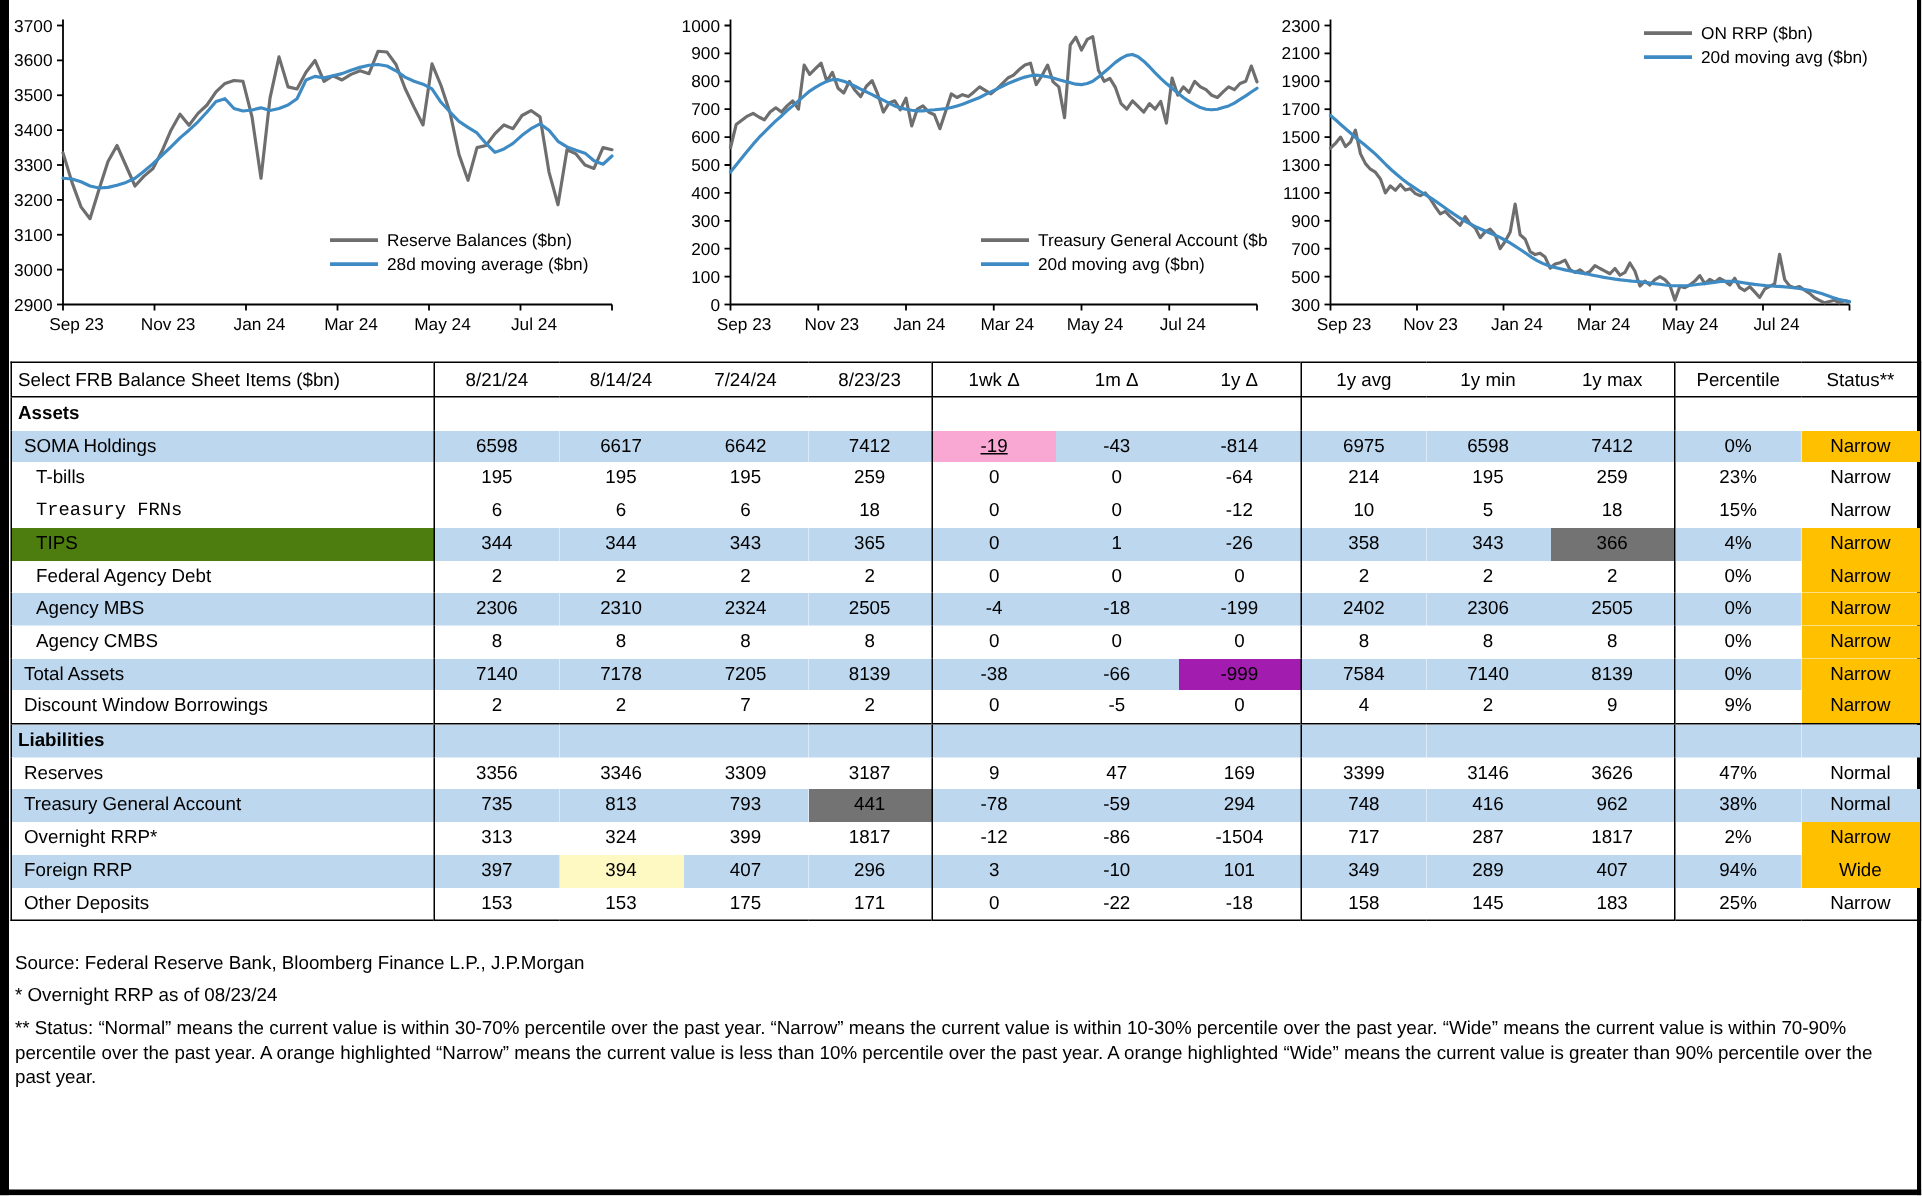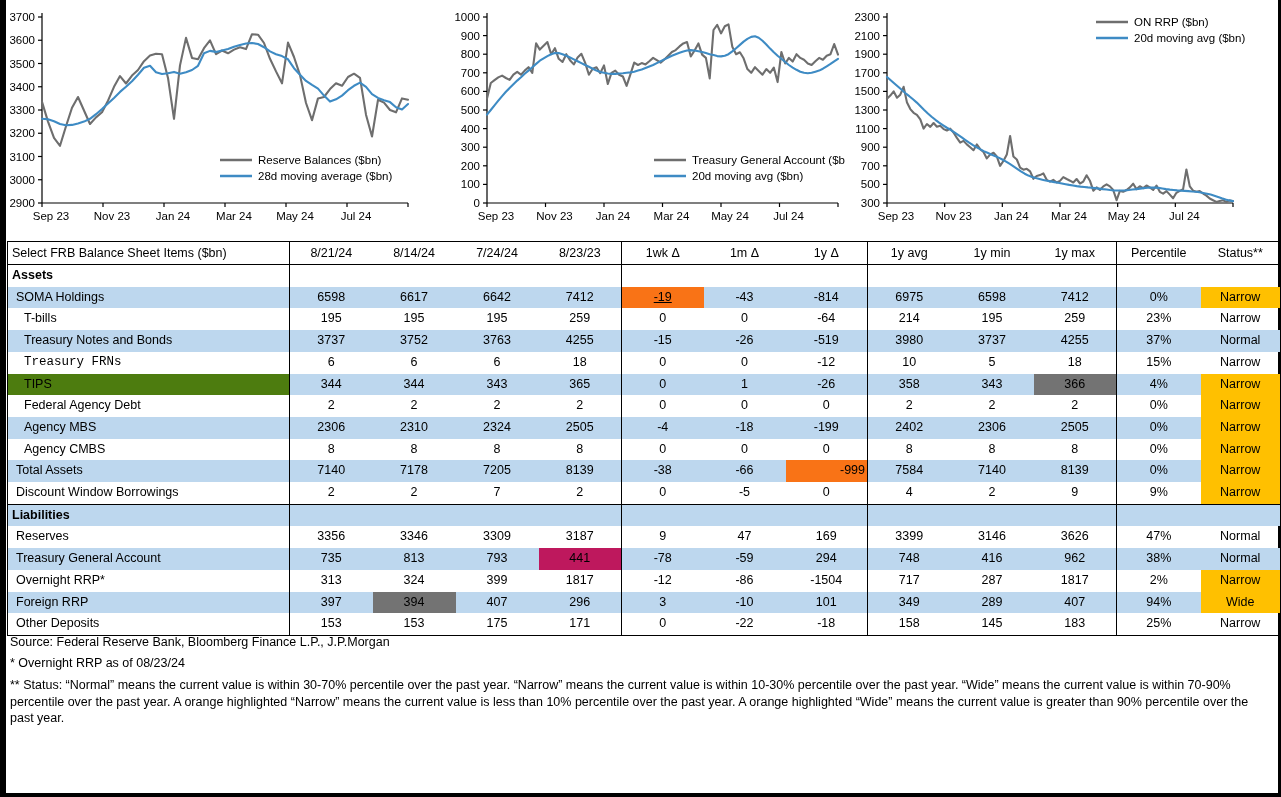--- a/index.html
+++ b/index.html
@@ -213,21 +213,21 @@
           <td class="num sep"></td>
           <td class="num"></td>
           <td class="num"></td>
         </tr>
         <tr>
           <td class="label sep" style="background: rgb(189, 215, 238); padding-left: 8px;">SOMA Holdings</td>
           <td class="num" style="background: rgb(189, 215, 238);">6598</td>
           <td class="num" style="background: rgb(189, 215, 238);">6617</td>
           <td class="num" style="background: rgb(189, 215, 238);">6642</td>
           <td class="num sep" style="background: rgb(189, 215, 238);">7412</td>
-          <td class="num" style="background: #f97316; text-decoration: underline;">-19</td>
+          <td class="num" style="background: #f9a8d4; text-decoration: underline;">-19</td>
           <td class="num" style="background: rgb(189, 215, 238);">-43</td>
           <td class="num sep" style="background: rgb(189, 215, 238);">-814</td>
           <td class="num" style="background: rgb(189, 215, 238);">6975</td>
           <td class="num" style="background: rgb(189, 215, 238);">6598</td>
           <td class="num sep" style="background: rgb(189, 215, 238);">7412</td>
           <td class="num" style="background: rgb(189, 215, 238);">0%</td>
           <td class="num" style="background: rgb(255, 192, 0);">Narrow</td>
         </tr>
         <tr>
           <td class="label sep" style="padding-left: 16px;">T-bills</td>
@@ -236,35 +236,20 @@
           <td class="num">195</td>
           <td class="num sep">259</td>
           <td class="num">0</td>
           <td class="num">0</td>
           <td class="num sep">-64</td>
           <td class="num">214</td>
           <td class="num">195</td>
           <td class="num sep">259</td>
           <td class="num">23%</td>
           <td class="num">Narrow</td>
-        </tr>
-        <tr>
-          <td class="label sep" style="background: rgb(189, 215, 238); padding-left: 16px;">Treasury Notes and Bonds</td>
-          <td class="num" style="background: rgb(189, 215, 238);">3737</td>
-          <td class="num" style="background: rgb(189, 215, 238);">3752</td>
-          <td class="num" style="background: rgb(189, 215, 238);">3763</td>
-          <td class="num sep" style="background: rgb(189, 215, 238);">4255</td>
-          <td class="num" style="background: rgb(189, 215, 238);">-15</td>
-          <td class="num" style="background: rgb(189, 215, 238);">-26</td>
-          <td class="num sep" style="background: rgb(189, 215, 238);">-519</td>
-          <td class="num" style="background: rgb(189, 215, 238);">3980</td>
-          <td class="num" style="background: rgb(189, 215, 238);">3737</td>
-          <td class="num sep" style="background: rgb(189, 215, 238);">4255</td>
-          <td class="num" style="background: rgb(189, 215, 238);">37%</td>
-          <td class="num" style="background: rgb(189, 215, 238);">Normal</td>
         </tr>
         <tr>
           <td class="label sep" style="padding-left: 16px; font-family: Liberation Mono, monospace;">Treasury FRNs</td>
           <td class="num">6</td>
           <td class="num">6</td>
           <td class="num">6</td>
           <td class="num sep">18</td>
           <td class="num">0</td>
           <td class="num">0</td>
           <td class="num sep">-12</td>
@@ -335,21 +320,21 @@
           <td class="num" style="background: rgb(255, 192, 0);">Narrow</td>
         </tr>
         <tr>
           <td class="label sep" style="background: rgb(189, 215, 238); padding-left: 8px;">Total Assets</td>
           <td class="num" style="background: rgb(189, 215, 238);">7140</td>
           <td class="num" style="background: rgb(189, 215, 238);">7178</td>
           <td class="num" style="background: rgb(189, 215, 238);">7205</td>
           <td class="num sep" style="background: rgb(189, 215, 238);">8139</td>
           <td class="num" style="background: rgb(189, 215, 238);">-38</td>
           <td class="num" style="background: rgb(189, 215, 238);">-66</td>
-          <td class="num sep" style="background: #f97316; text-align: right;">-999</td>
+          <td class="num sep" style="background: #a21caf;">-999</td>
           <td class="num" style="background: rgb(189, 215, 238);">7584</td>
           <td class="num" style="background: rgb(189, 215, 238);">7140</td>
           <td class="num sep" style="background: rgb(189, 215, 238);">8139</td>
           <td class="num" style="background: rgb(189, 215, 238);">0%</td>
           <td class="num" style="background: rgb(255, 192, 0);">Narrow</td>
         </tr>
         <tr>
           <td class="label sep" style="padding-left: 8px;">Discount Window Borrowings</td>
           <td class="num">2</td>
           <td class="num">2</td>
@@ -392,21 +377,21 @@
           <td class="num">3146</td>
           <td class="num sep">3626</td>
           <td class="num">47%</td>
           <td class="num">Normal</td>
         </tr>
         <tr>
           <td class="label sep" style="background: rgb(189, 215, 238); padding-left: 8px;">Treasury General Account</td>
           <td class="num" style="background: rgb(189, 215, 238);">735</td>
           <td class="num" style="background: rgb(189, 215, 238);">813</td>
           <td class="num" style="background: rgb(189, 215, 238);">793</td>
-          <td class="num sep" style="background: #be185d;">441</td>
+          <td class="num sep" style="background: #737373;">441</td>
           <td class="num" style="background: rgb(189, 215, 238);">-78</td>
           <td class="num" style="background: rgb(189, 215, 238);">-59</td>
           <td class="num sep" style="background: rgb(189, 215, 238);">294</td>
           <td class="num" style="background: rgb(189, 215, 238);">748</td>
           <td class="num" style="background: rgb(189, 215, 238);">416</td>
           <td class="num sep" style="background: rgb(189, 215, 238);">962</td>
           <td class="num" style="background: rgb(189, 215, 238);">38%</td>
           <td class="num" style="background: rgb(189, 215, 238);">Normal</td>
         </tr>
         <tr>
@@ -420,21 +405,21 @@
           <td class="num sep">-1504</td>
           <td class="num">717</td>
           <td class="num">287</td>
           <td class="num sep">1817</td>
           <td class="num">2%</td>
           <td class="num" style="background: rgb(255, 192, 0);">Narrow</td>
         </tr>
         <tr>
           <td class="label sep" style="background: rgb(189, 215, 238); padding-left: 8px;">Foreign RRP</td>
           <td class="num" style="background: rgb(189, 215, 238);">397</td>
-          <td class="num" style="background: #737373;">394</td>
+          <td class="num" style="background: #fef9c3;">394</td>
           <td class="num" style="background: rgb(189, 215, 238);">407</td>
           <td class="num sep" style="background: rgb(189, 215, 238);">296</td>
           <td class="num" style="background: rgb(189, 215, 238);">3</td>
           <td class="num" style="background: rgb(189, 215, 238);">-10</td>
           <td class="num sep" style="background: rgb(189, 215, 238);">101</td>
           <td class="num" style="background: rgb(189, 215, 238);">349</td>
           <td class="num" style="background: rgb(189, 215, 238);">289</td>
           <td class="num sep" style="background: rgb(189, 215, 238);">407</td>
           <td class="num" style="background: rgb(189, 215, 238);">94%</td>
           <td class="num" style="background: rgb(255, 192, 0);">Wide</td>

